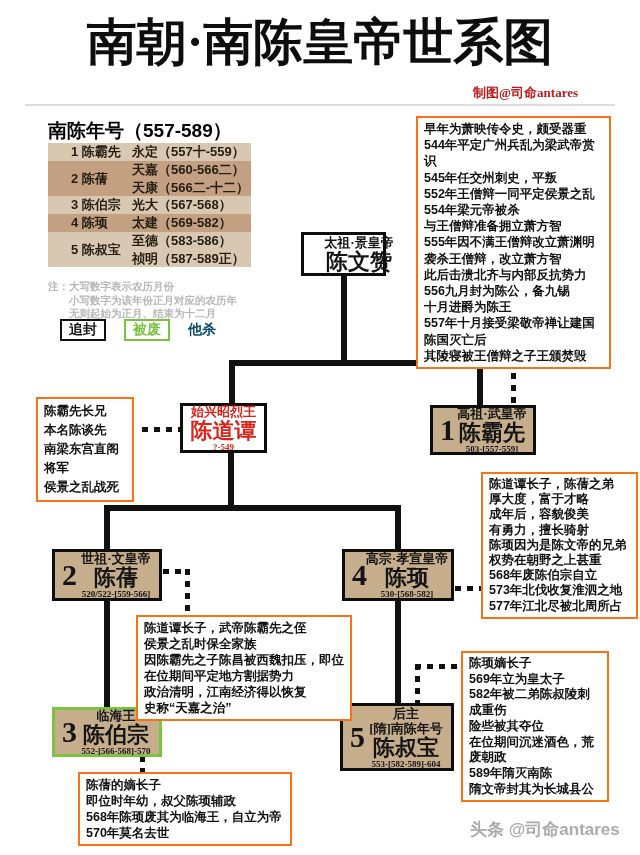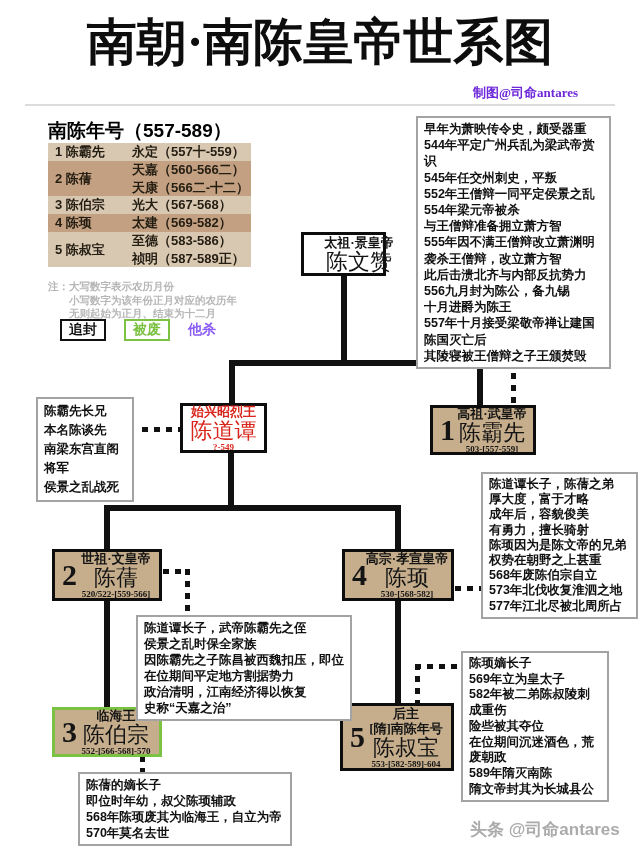--- a/index.html
+++ b/index.html
@@ -4,45 +4,45 @@
 <style>
   html,body { margin:0; padding:0; background:#fff; }
   .canvas { position:relative; width:640px; height:855px; margin:0 auto; background:#ffffff;
             font-family:"Liberation Sans", sans-serif; overflow:hidden; }
 
   
   .title { position:absolute; top:10px; left:0; width:100%; text-align:center;
            font-family:"Liberation Serif", serif; font-size:50px; line-height:64px;
            font-weight:900; color:#0d0d0d; }
   .credit { position:absolute; top:84px; right:62px; font-size:13px; font-weight:bold;
-            color:#6d28d9; font-family:"Liberation Serif", serif; }
+            color:#b91c1c; font-family:"Liberation Serif", serif; }
   .divider { position:absolute; top:104px; left:25px; right:25px; height:2px; background:#dcdcdc; }
 
   
   .era-title { position:absolute; left:48px; top:118px; font-size:19px; font-weight:900; color:#000; }
   .era-table { position:absolute; left:48px; top:143px; width:203px; font-size:13px;
                font-weight:bold; color:#241d12; }
   .era-row { display:flex; }
   .era-row.light { background:#d8c8b2; }
   .era-row.dark  { background:#c3a081; }
-  .era-ruler { width:84px; display:flex; align-items:center; padding-left:7px; box-sizing:border-box; }
+  .era-ruler { width:84px; display:flex; align-items:center; padding-left:23px; box-sizing:border-box; }
   .era-years { flex:1; }
   .era-year  { line-height:17.5px; }
   .era-note { position:absolute; left:48px; top:280px; font-size:10.5px; line-height:13.5px;
               color:#b6b6b6; font-weight:bold; white-space:pre-line; }
 
   
   .legend { position:absolute; left:60px; top:319px; display:flex; align-items:center; gap:18px;
             font-size:14px; font-weight:900; }
   .lg-box { border:2.5px solid #111; padding:0 7px; color:#111; background:#fff; }
   .lg-box.green { border-color:#7bc142; color:#7bc142; }
-  .lg-red { color:#8b5cf6; }
-
-  
-  .note { position:absolute; background:#fff; border:2px solid #a3a3a3; padding:3px 6px;
+  .lg-red { color:#0c4a6e; }
+
+  
+  .note { position:absolute; background:#fff; border:2px solid #f97316; padding:3px 6px;
           font-size:12.5px; font-weight:bold; line-height:16px; color:#111;
           white-space:pre-line; box-sizing:border-box; }
   #note-baxian { left:416px; top:116px; width:195px; line-height:16.2px; }
   #note-daotan { left:36px;  top:397px; width:98px; line-height:19px; }
   #note-qian   { left:119px; top:615px; width:216px;margin-left:17px; }
   #note-xu     { left:481px; top:472px; width:157px; line-height:15.2px; }
   #note-shubao { left:461px; top:651px; width:148px; line-height:15.7px; }
   #note-bozong { left:78px;  top:772px; width:214px; }
 
   
@@ -50,21 +50,21 @@
           display:flex; flex-direction:column; align-items:center; justify-content:center;
           font-family:"Liberation Serif", serif; color:#141414; text-align:center; }
   .ebox.white { background:#fff; }
   .ebox.green-border { border-color:#7bc142; }
   .ebox.red .ebox-title, .ebox.red .ebox-name, .ebox.red .ebox-dates { color:#d9261c; }
   .ebox.numbered { padding-left:18px; }
   .ebox-no { position:absolute; left:7px; top:50%; transform:translateY(-50%);
              font-size:30px; font-weight:900; color:#141414; }
   .ebox-title  { font-size:13px; font-weight:900; line-height:15px; white-space:nowrap; }
   .ebox-title2 { font-size:13px; font-weight:900; line-height:15px; white-space:nowrap; }
-  .ebox-name   { font-size:22px; font-weight:400; line-height:23px; white-space:nowrap; }
+  .ebox-name   { font-size:22px; font-weight:700; line-height:23px; white-space:nowrap; }
   .ebox-dates  { font-size:9px;  font-weight:bold; line-height:10px; white-space:nowrap; }
   #box-wenzan { left:301px; top:232px; width:85px;  height:44px;padding-left:31px; }
   #box-daotan { left:180px; top:403px; width:87px;  height:50px; }
   #box-baxian { left:430px; top:405px; width:106px; height:50px; }
   #box-qian   { left:52px;  top:549px; width:110px; height:52px; }
   #box-xu     { left:342px; top:549px; width:112px; height:52px; }
   #box-bozong { left:52px;  top:707px; width:110px; height:50px; }
   #box-shubao { left:340px; top:703px; width:114px; height:68px; }
 
   

